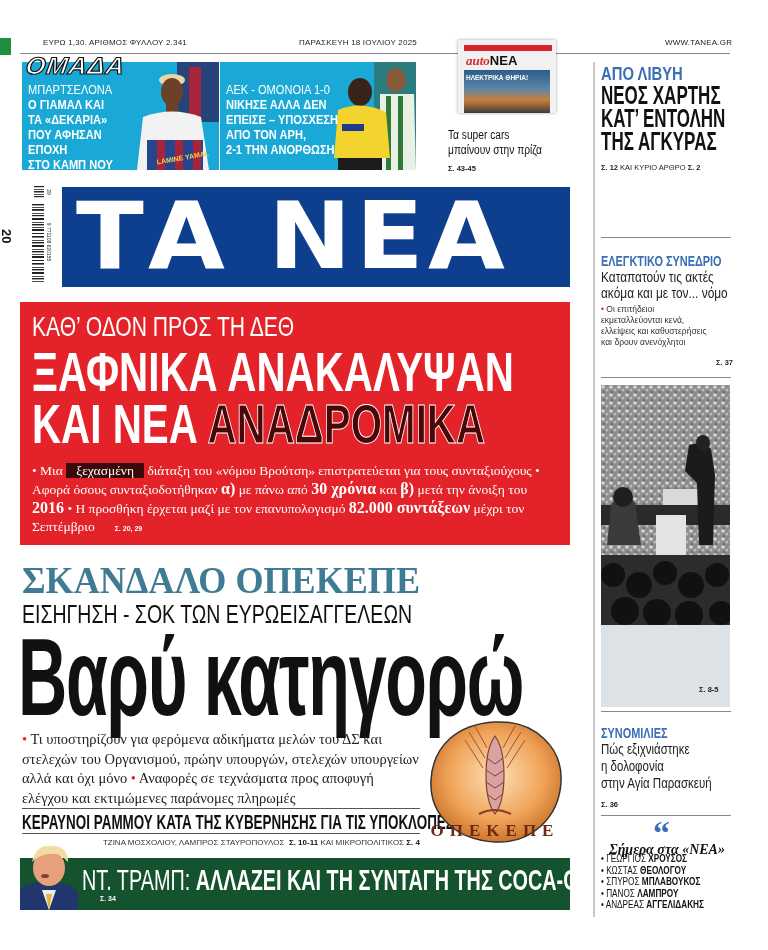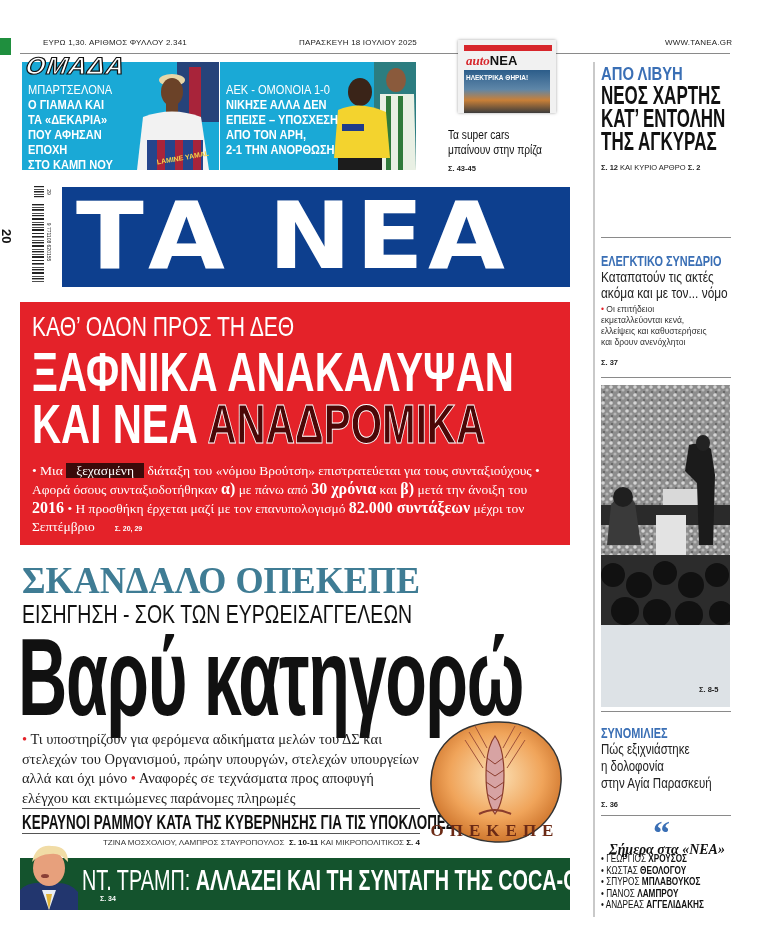--- a/index.html
+++ b/index.html
@@ -275,21 +275,21 @@
 <div class="abs rc" style="top:254px;">
   <div class="rc-kicker" style="font-size:14px; line-height:15px;">ΕΛΕΓΚΤΙΚΟ ΣΥΝΕΔΡΙΟ</div>
   <div class="rc-sub" style="font-size:14.5px; line-height:16px;">Καταπατούν τις ακτές</div>
   <div class="rc-sub" style="font-size:14.5px; line-height:16px;">ακόμα και με τον... νόμο</div>
   <div style="font-size:9px; line-height:11px; margin-top:3px; color:#333;">
     <div style="white-space:nowrap; transform:scaleX(0.95); transform-origin:left top;"><span class="bullet">•</span> Οι επιτήδειοι</div>
     <div style="white-space:nowrap; transform:scaleX(0.95); transform-origin:left top;">εκμεταλλεύονται κενά,</div>
     <div style="white-space:nowrap; transform:scaleX(0.95); transform-origin:left top;">ελλείψεις και καθυστερήσεις</div>
     <div style="white-space:nowrap; transform:scaleX(0.95); transform-origin:left top;">και δρουν ανενόχλητοι</div>
   </div>
-  <div class="rc-ref" style="margin-top:10px;">Σ. 37</div>
+  <div class="rc-ref" style="margin-top:10px;text-align:right;">Σ. 37</div>
 </div>
 <div class="abs rc-rule" style="top:377px;"></div>
 
 <svg class="abs concert-photo" viewBox="0 0 129 240" preserveAspectRatio="none">
   <defs>
     <pattern id="crowd" width="8" height="8" patternUnits="userSpaceOnUse">
       <rect width="8" height="8" fill="#8d8d8d"></rect>
       <circle cx="2" cy="2" r="1.8" fill="#d5d5d5"></circle>
       <circle cx="6" cy="5" r="1.6" fill="#b8b8b8"></circle>
       <circle cx="3" cy="7" r="1" fill="#5e5e5e"></circle>

